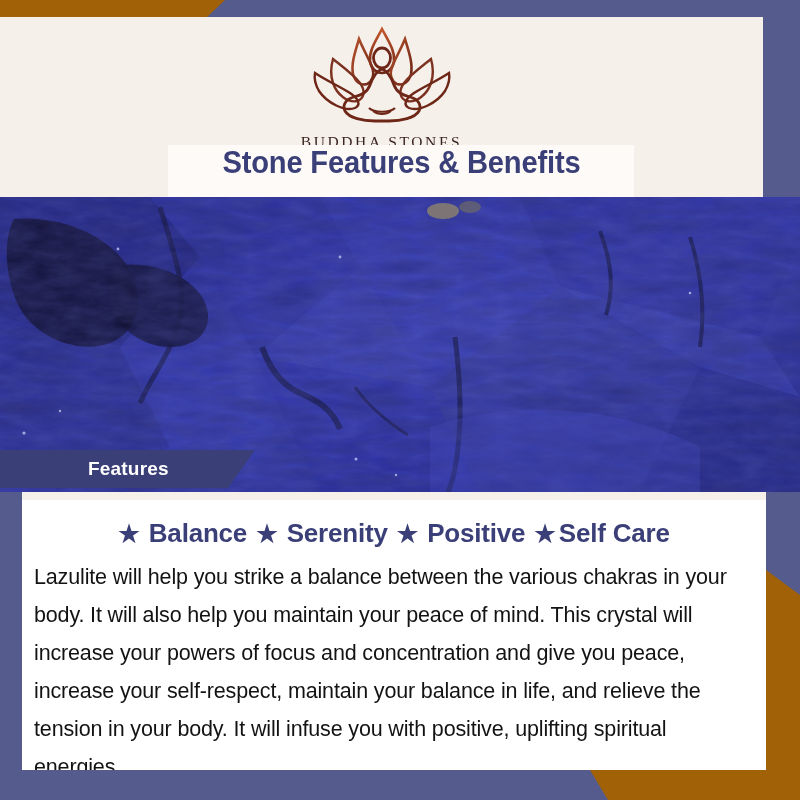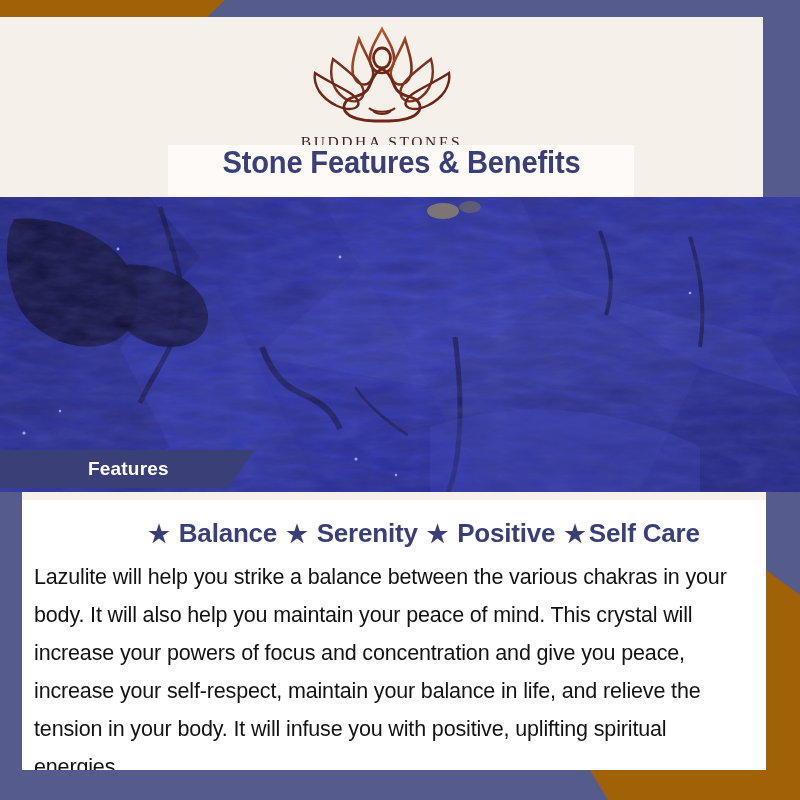--- a/index.html
+++ b/index.html
@@ -186,21 +186,20 @@
     position: absolute;
     top: 26px;
     left: 0;
     width: 744px;
     text-align: center;
     white-space: nowrap;
     color: #3b3f78;
     font-family: "Liberation Sans Narrow", "Liberation Sans", sans-serif;
     font-size: 26px;
     font-weight: bold;
-    padding-left: 30px;
   }
   .benefits .star {
     font-size: 24px;
     line-height: 1;
   }
   .benefits .kw { letter-spacing: -0.2px; }
   .gap-wide { display: inline-block; width: 9px; }
   .gap-narrow { display: inline-block; width: 3px; }
 
   .body-copy {

